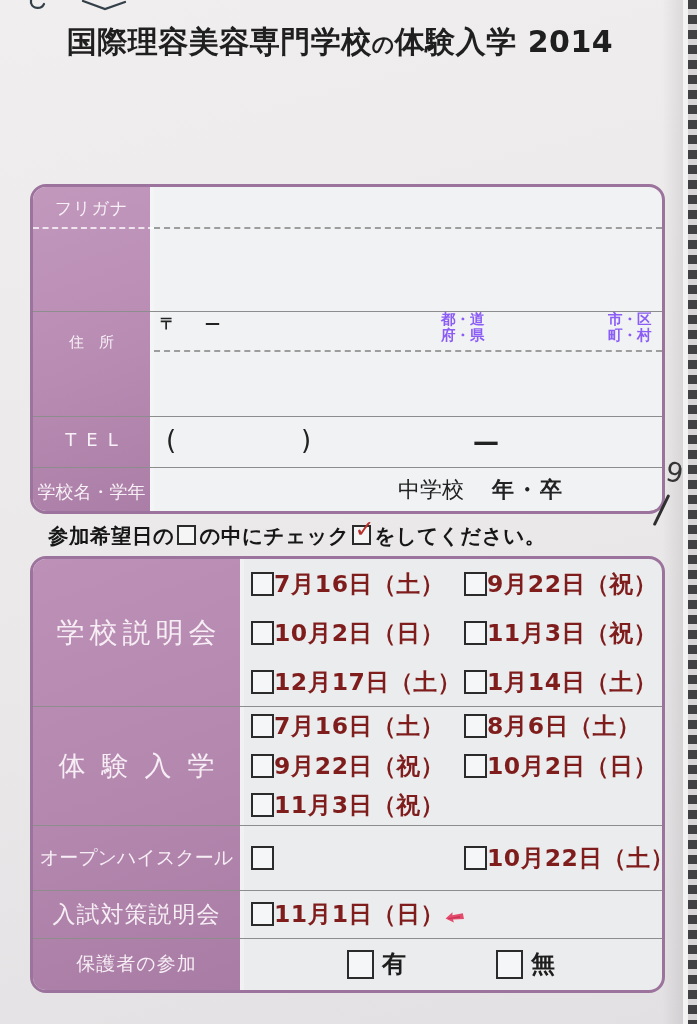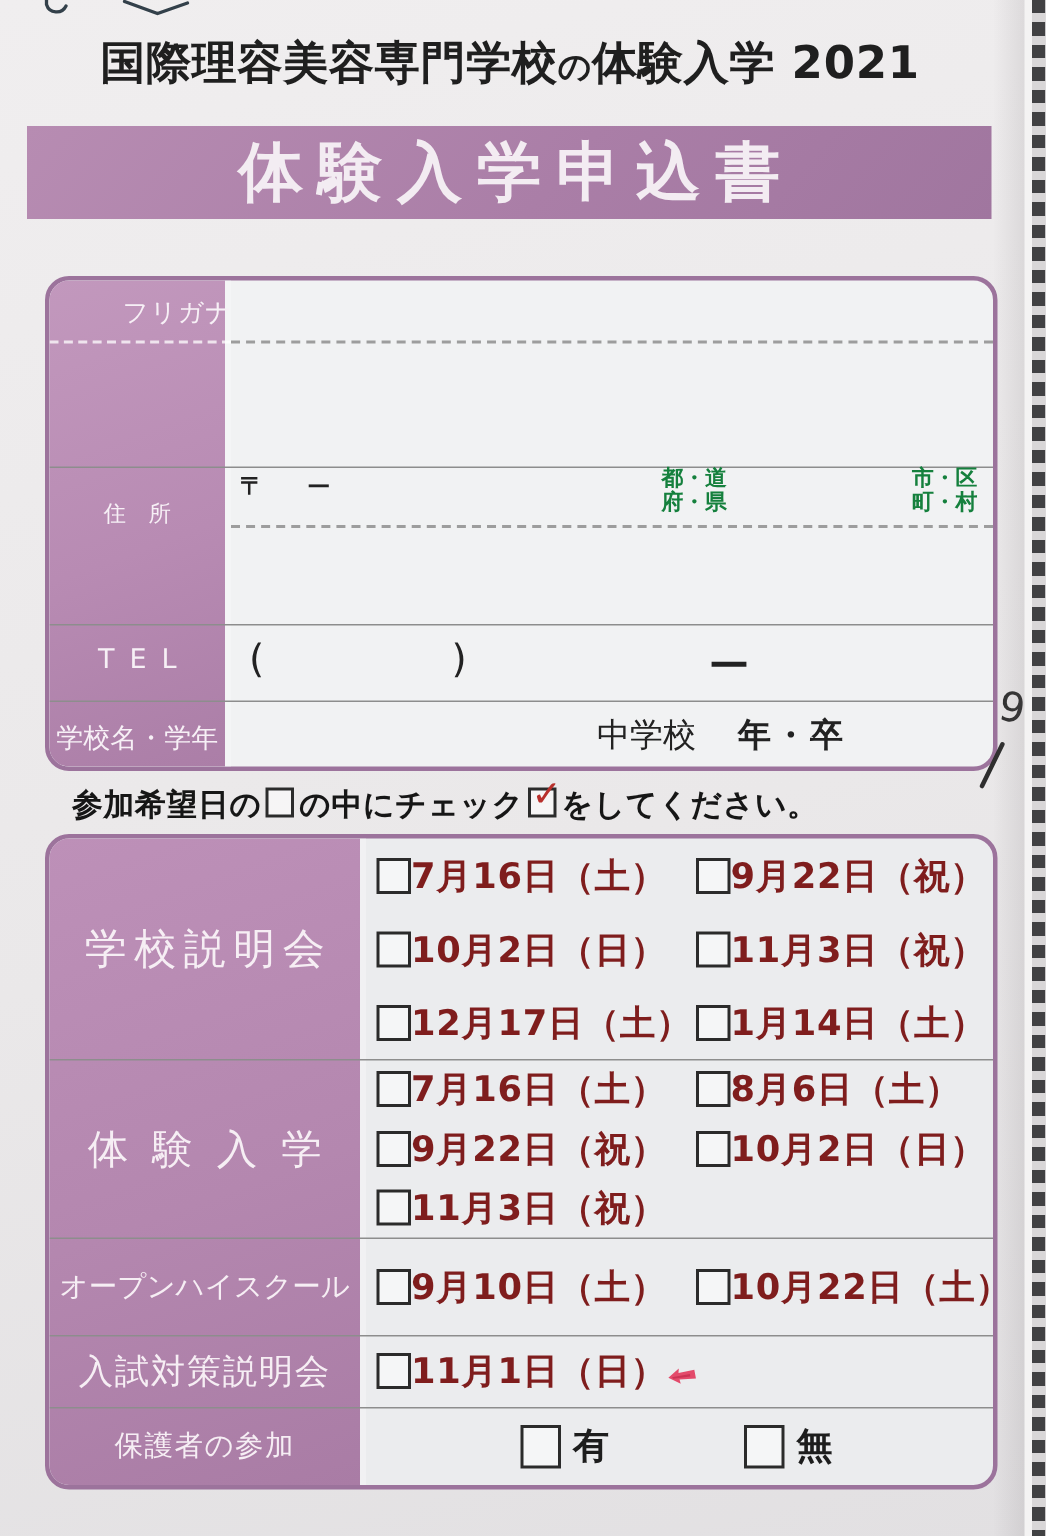--- a/index.html
+++ b/index.html
@@ -37,29 +37,29 @@
     border:3px solid #9c739c;border-radius:16px;background:#f1f2f3;overflow:hidden;}
   .info-label-col{position:absolute;left:0;top:0;bottom:0;width:117px;
     background:linear-gradient(160deg,#c298bd 0%,#b88bb3 55%,#ab7ea7 100%);}
   .info-col-sep{position:absolute;left:117px;top:0;bottom:0;width:4px;background:#f4f5f6;}
   .hline{position:absolute;left:0;right:0;height:0;}
   .hline.solid{border-top:1.5px solid #8d8d8d;}
   .hline.dashed-left{border-top:2px dashed rgba(255,255,255,.75);left:0;width:121px;right:auto;}
   .hline.dashed-right{border-top:2px dashed #9d9d9d;left:121px;}
   .flabel{position:absolute;left:0;width:117px;text-align:center;color:#f7f0f6;
     font-weight:500;white-space:nowrap;}
-  .fl-furigana{top:10px;font-size:17px;letter-spacing:1px;padding-left:27px;}
+  .fl-furigana{top:10px;font-size:17px;letter-spacing:1px;}
   .fl-name{top:69px;font-size:21px;}
   .fl-address{top:146px;font-size:15px;}
   .fl-tel{top:242px;font-size:18px;letter-spacing:10px;text-indent:10px;}
   .fl-school{top:293px;font-size:18px;}
   .fitem{position:absolute;white-space:nowrap;color:#222;}
   .postal{left:127px;top:127px;font-size:16px;font-weight:600;}
   .postal-dash{left:172px;top:127px;font-size:15px;font-weight:600;}
-  .hint{font-size:14.5px;line-height:15.5px;text-align:center;font-weight:600;color:#15803d;}
+  .hint{font-size:14.5px;line-height:15.5px;text-align:center;font-weight:600;color:#8b5cf6;}
   .hint-pref{left:408px;top:125px;}
   .hint-city{left:575px;top:125px;}
   .tel-paren1{left:133px;top:238px;font-size:26px;font-weight:400;}
   .tel-paren2{left:268px;top:238px;font-size:26px;font-weight:400;}
   .tel-dash{left:440px;top:240px;font-size:26px;font-weight:600;}
   .school-type{left:365px;top:288px;font-size:22px;font-weight:400;}
   .school-year{left:459px;top:288px;font-size:22px;font-weight:600;letter-spacing:2px;}
   .field{position:absolute;background:transparent;}
   
   .instruction{position:absolute;left:48px;top:522px;font-size:20.5px;font-weight:600;
@@ -104,25 +104,22 @@
 </head>
 <body>
 
 <div class="page">
 
   <svg class="scribble" width="130" height="16" viewBox="0 0 130 16">
     <path d="M6,0 v3 a7,7 0 0 0 13,1" fill="none" stroke="#33404a" stroke-width="2.2" stroke-linecap="round"></path>
     <path d="M58,1 L80,9 L100,2" fill="none" stroke="#33404a" stroke-width="2.2" stroke-linecap="round"></path>
   </svg>
 
-  <div class="title"><span>国際理容美容専門学校</span><span class="particle">の</span><span>体験入学 2021</span></div>
-
-  <div class="banner">
-    <span>体験入学申込書</span>
-  </div>
+  <div class="title"><span>国際理容美容専門学校</span><span class="particle">の</span><span>体験入学 2014</span></div>
+
 
   <div class="info-box">
     <div class="info-label-col"></div>
     <div class="info-col-sep"></div>
 
     <div class="hline dashed-left" style="top:40px"></div>
     <div class="hline dashed-right" style="top:40px"></div>
     <div class="hline solid" style="top:124px"></div>
     <div class="hline dashed-right" style="top:163px"></div>
     <div class="hline solid" style="top:229px"></div>
@@ -220,21 +217,20 @@
       </div>
     </div>
 
     <div class="srow r2">
       <div class="slabel">オープンハイスクール</div>
       <div class="sgap"></div>
       <div class="scontent">
         <div class="dates">
           <div class="date-item">
               <span class="cb"></span>
-              <span class="dtxt">9月10日（土）</span>
             </div>
           <div class="date-item">
               <span class="cb"></span>
               <span class="dtxt">10月22日（土）</span>
             </div>
         </div>
       </div>
     </div>
 
     <div class="srow r3">

